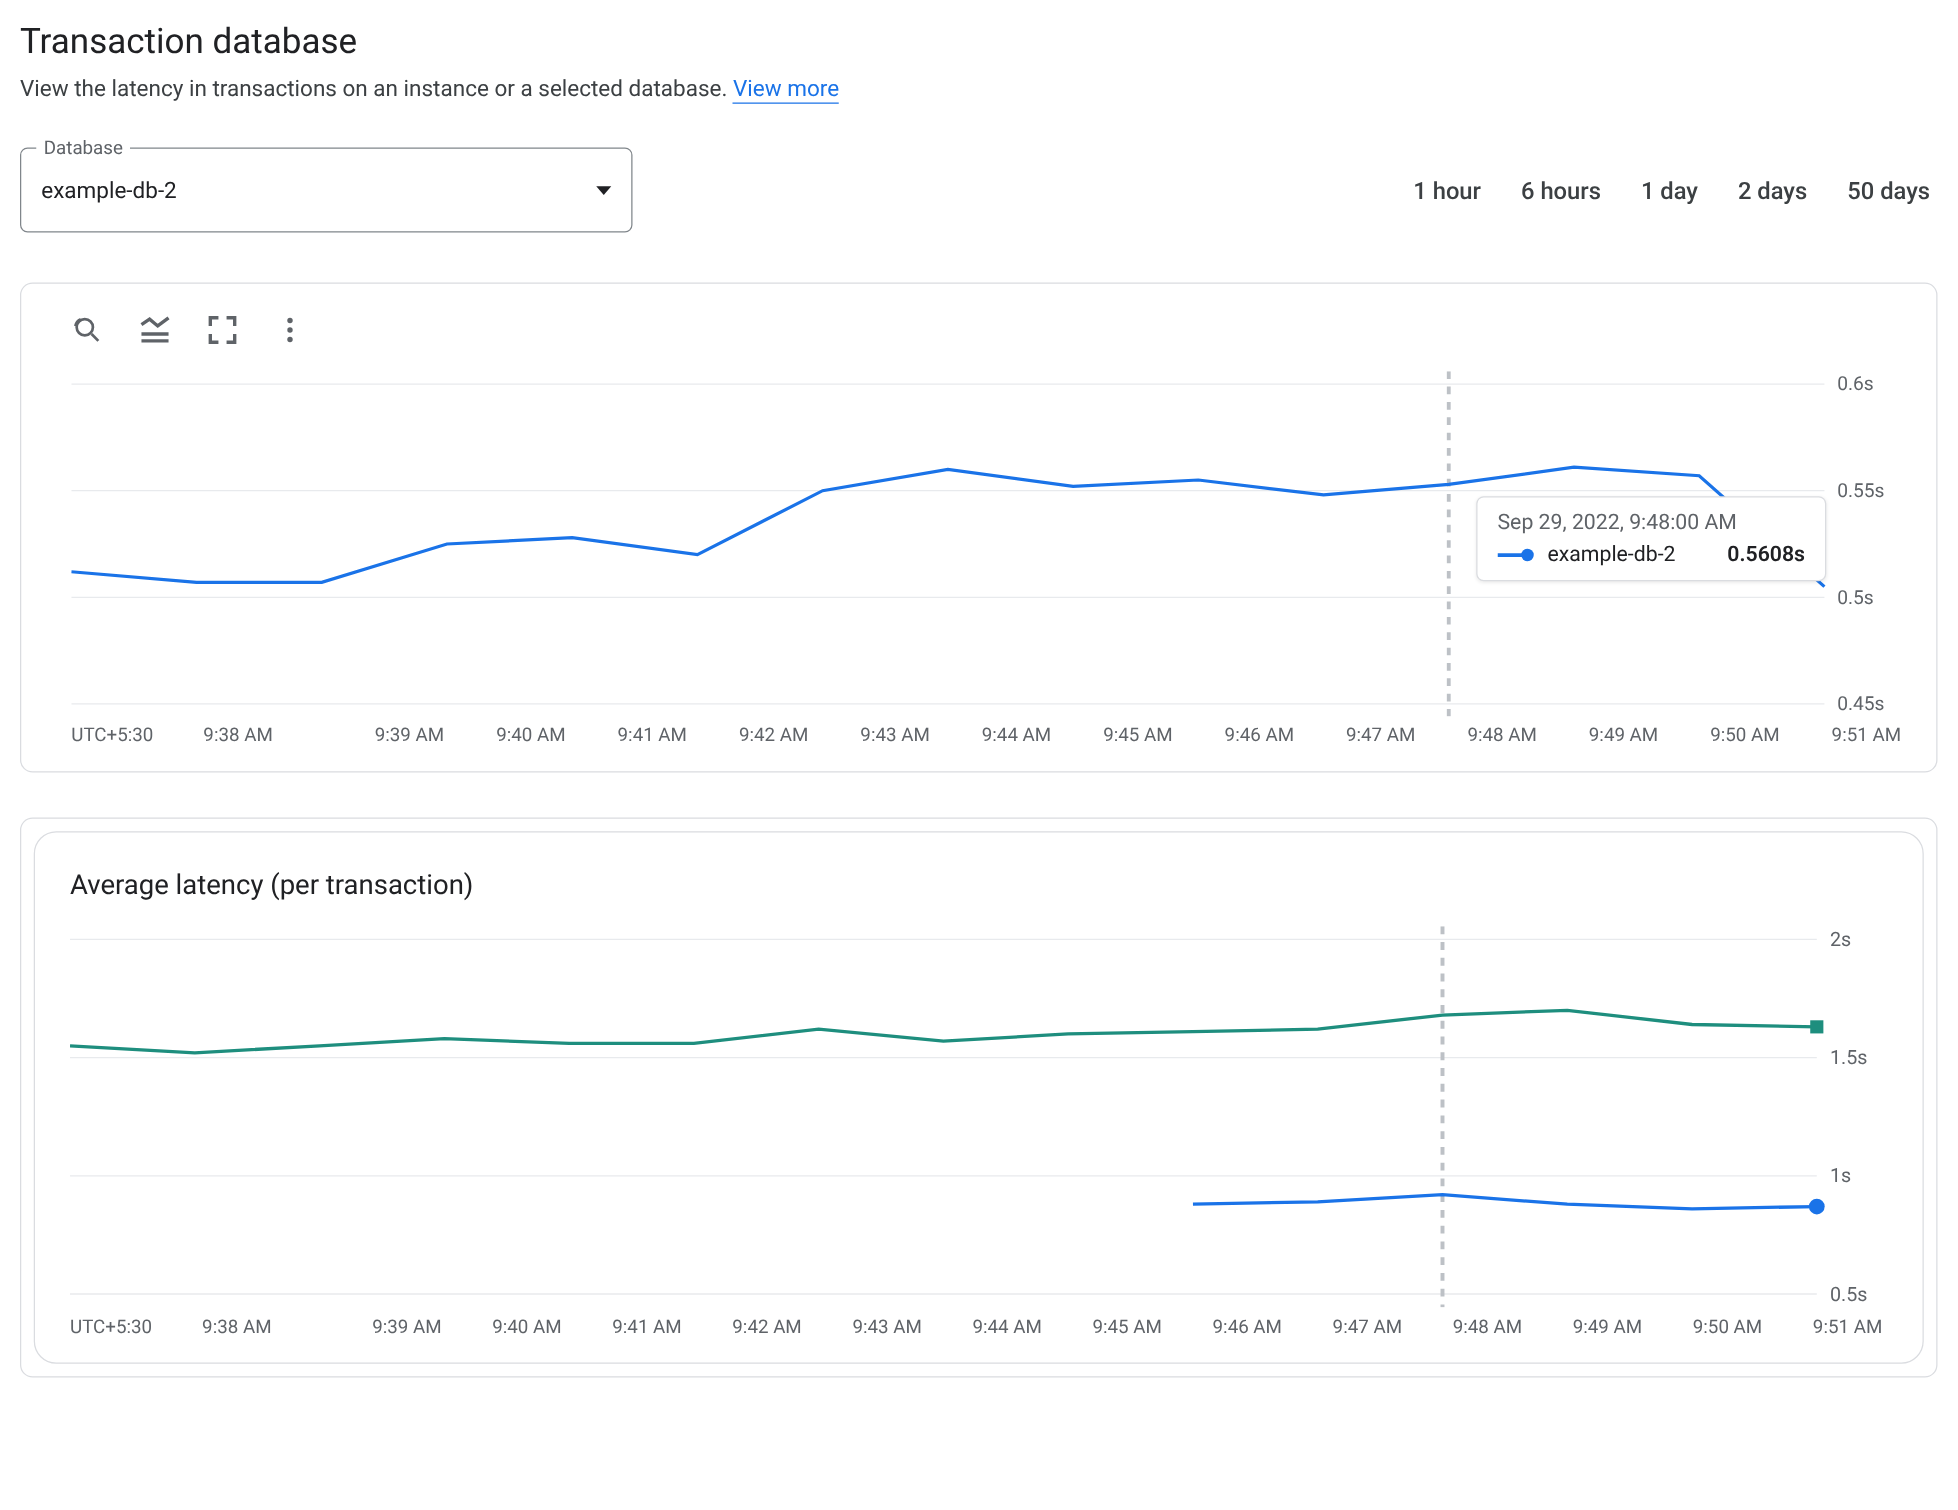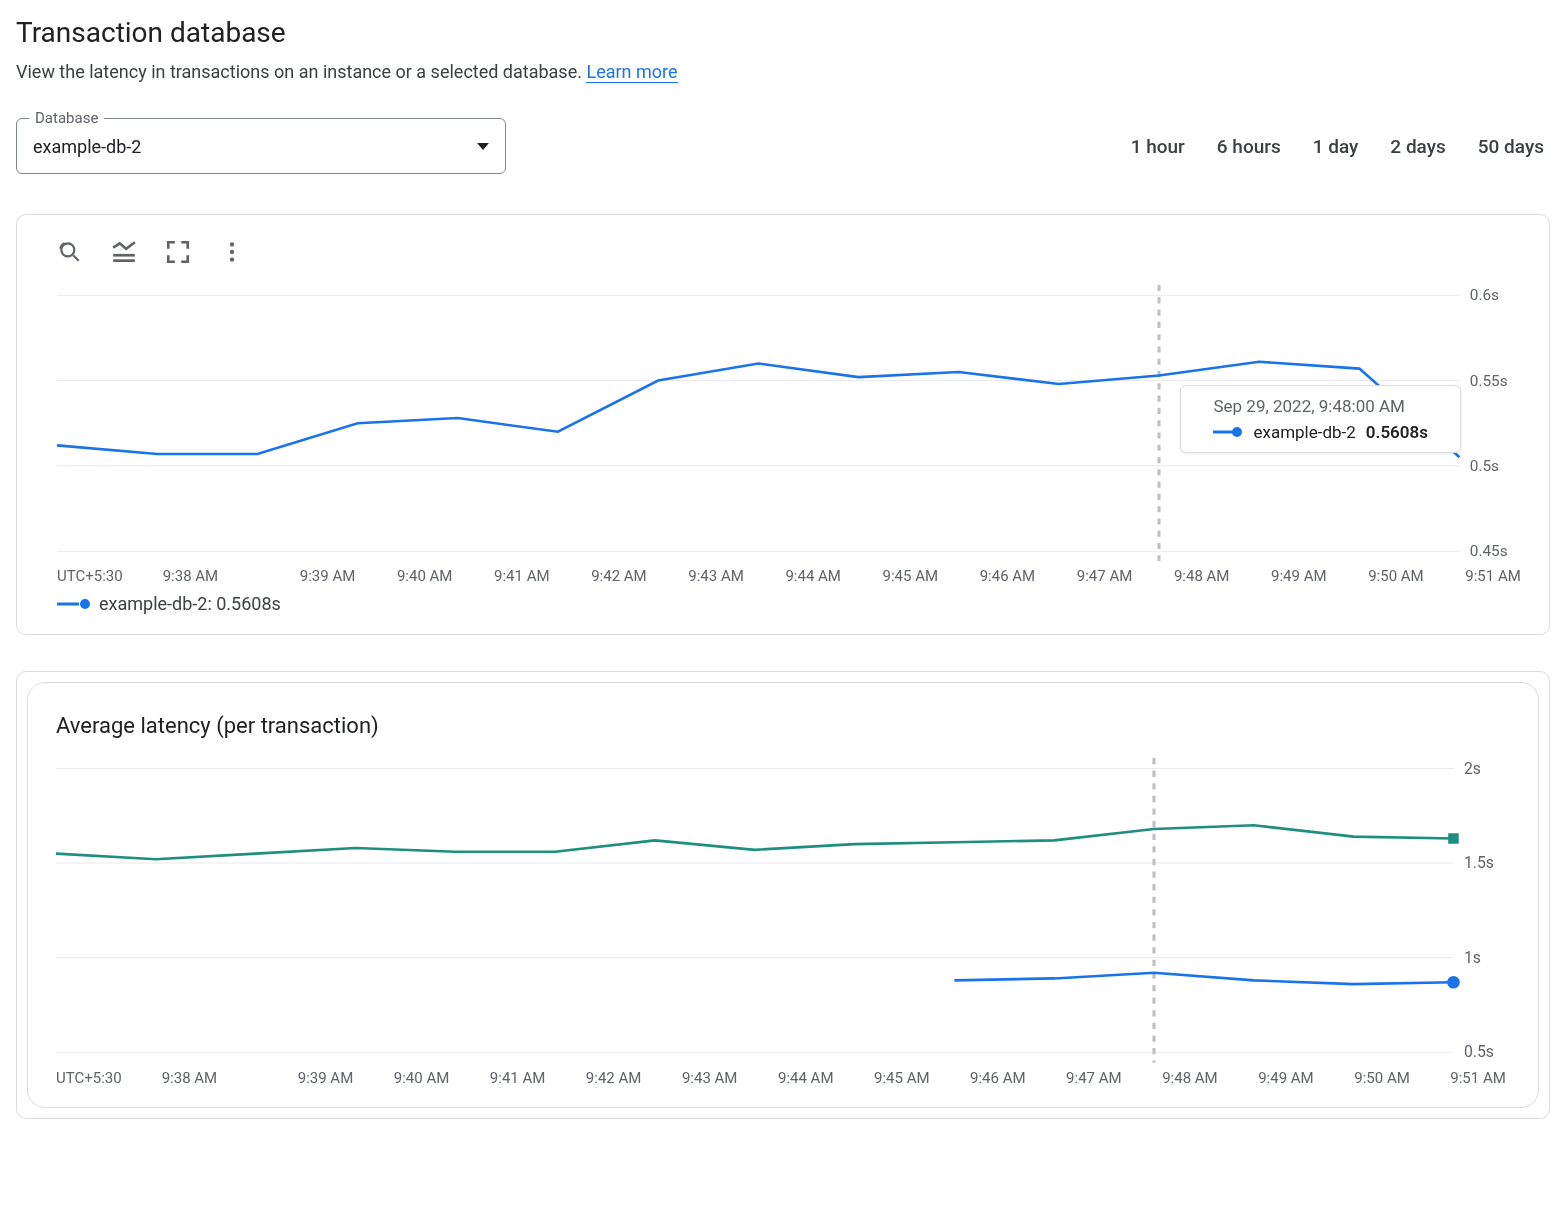--- a/index.html
+++ b/index.html
@@ -30,21 +30,21 @@
   display: flex;
   justify-content: space-between;
   align-items: center;
   margin-bottom: 40px;
 }
 .db-select {
   position: relative;
   border: 1px solid #80868b;
   border-radius: 6px;
   width: 490px;
-  height: 56px;
+  height: 68px;
   display: flex;
   align-items: center;
   padding: 0 16px;
 }
 .db-select .float-label {
   position: absolute;
   top: -10px;
   left: 12px;
   background: #fff;
   padding: 0 6px;
@@ -124,21 +124,21 @@
 }
 .legend .swatch {
   display: inline-flex;
   align-items: center;
 }
 .tooltip {
   position: absolute;
   background: #fff;
   border: 1px solid #dadce0;
   border-radius: 6px;
-  padding: 10px 32px;
+  padding: 10px 16px;
   box-shadow: 0 1px 3px rgba(0,0,0,0.08);
   font-size: 17px;
   right: 60px;
   top: 100px;
   min-width: 280px;
 }
 .tooltip .tt-time { color: #5f6368; margin-bottom: 6px; }
 .tooltip .tt-row { display: flex; align-items: center; gap: 10px; }
 .tooltip .tt-val { margin-left: auto; font-weight: 600; }
 
@@ -162,21 +162,21 @@
 }
 .x-labels span:first-child { flex: 0 0 auto; margin-right: 40px;}
 .x-labels .tick-row { flex:1; display:flex; justify-content:space-between;}
 </style>
 </head>
 <body>
 
 <h1>Transaction database</h1>
 <p class="subtitle">
   <span>View the latency in transactions on an instance or a selected database.</span>
-  <a href="#">Learn more</a>
+  <a href="#">View more</a>
 </p>
 
 <div class="controls-row">
   <div class="db-select">
     <span class="float-label">Database</span>
     <span class="value">example-db-2</span>
     <span class="caret"></span>
   </div>
 
   <div class="time-range">
@@ -252,27 +252,20 @@
         <span>9:45 AM</span>
         <span>9:46 AM</span>
         <span>9:47 AM</span>
         <span>9:48 AM</span>
         <span>9:49 AM</span>
         <span>9:50 AM</span>
         <span>9:51 AM</span>
       </div>
   </div>
 
-  <div class="legend">
-    <svg width="34" height="12" class="swatch">
-        <line x1="0" y1="6" x2="22" y2="6" stroke="#1a73e8" stroke-width="3"></line>
-        <circle cx="28" cy="6" r="5" fill="#1a73e8"></circle>
-      </svg>
-    <span>example-db-2: 0.5608s</span>
-  </div>
 </div>
 
 <div class="card" style="padding:4px;">
   <div class="inner-card">
     <div class="card-header">
       <div class="card-title">Average latency (per transaction)</div>
     </div>
     <div class="chart-wrap">
       <svg id="chart2-svg" class="chart-svg" viewBox="0 0 1380 290">
           <line x1="0" x2="1330" y1="280" y2="280" stroke="#e8eaed" stroke-width="1"></line>

